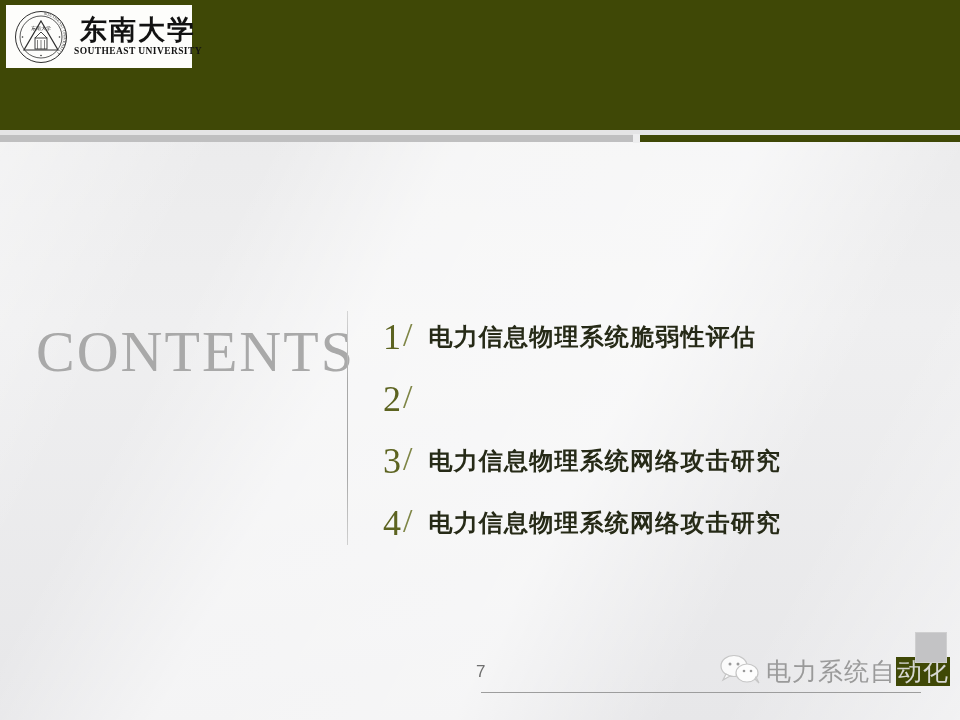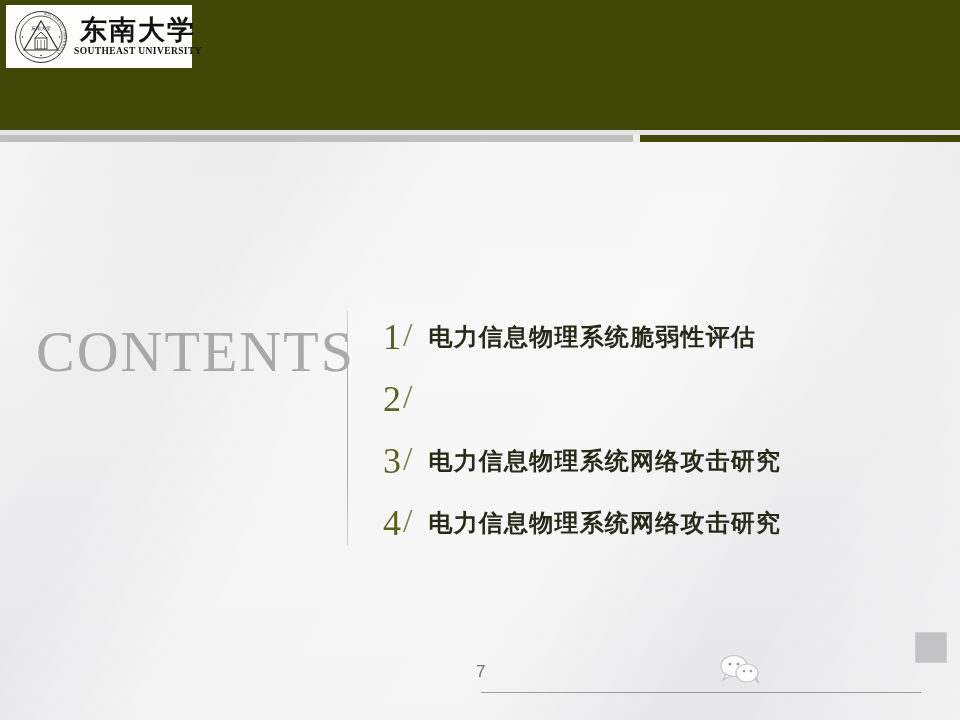--- a/index.html
+++ b/index.html
@@ -214,16 +214,17 @@
       <path d="M8 20 L5 26 L12 22 Z" fill="#fbfbfb" stroke="#c6c6c6" stroke-width="1.2"></path>
       <circle cx="12" cy="10" r="1.5" fill="#9a9a9a"></circle>
       <circle cx="20" cy="10" r="1.5" fill="#9a9a9a"></circle>
       <ellipse cx="29" cy="19" rx="11" ry="9" fill="#fdfdfd" stroke="#c6c6c6" stroke-width="1.2"></ellipse>
       <path d="M37 25 L41 29 L38 23 Z" fill="#fdfdfd" stroke="#c6c6c6" stroke-width="1.2"></path>
       <circle cx="26" cy="17" r="1.3" fill="#9a9a9a"></circle>
       <circle cx="33" cy="17" r="1.3" fill="#9a9a9a"></circle>
     </svg>
   </div>
 
+  <div class="brand"><span>电力系统自</span><span class="hl">动化</span></div>
 
   <div class="gray-square"></div>
 
 </div>
 
 </body></html>

